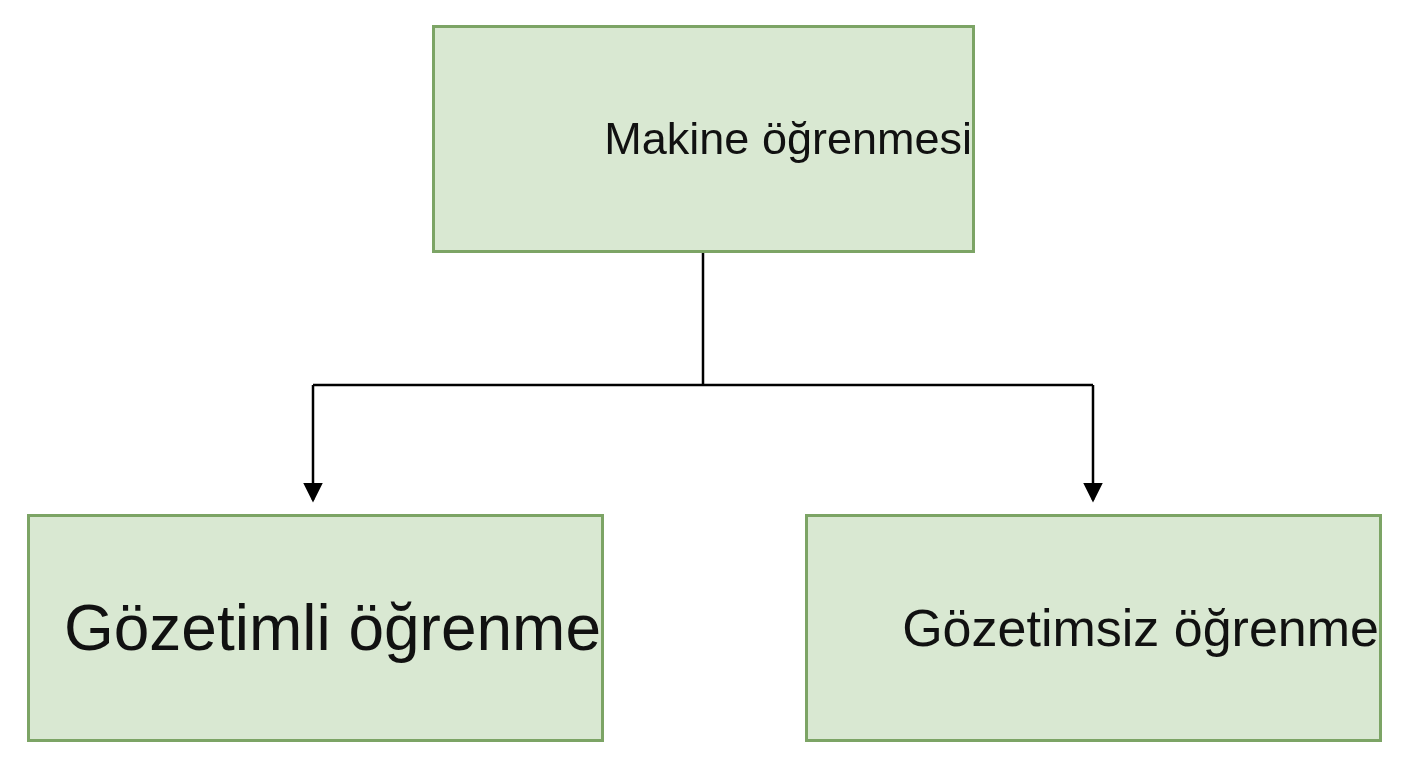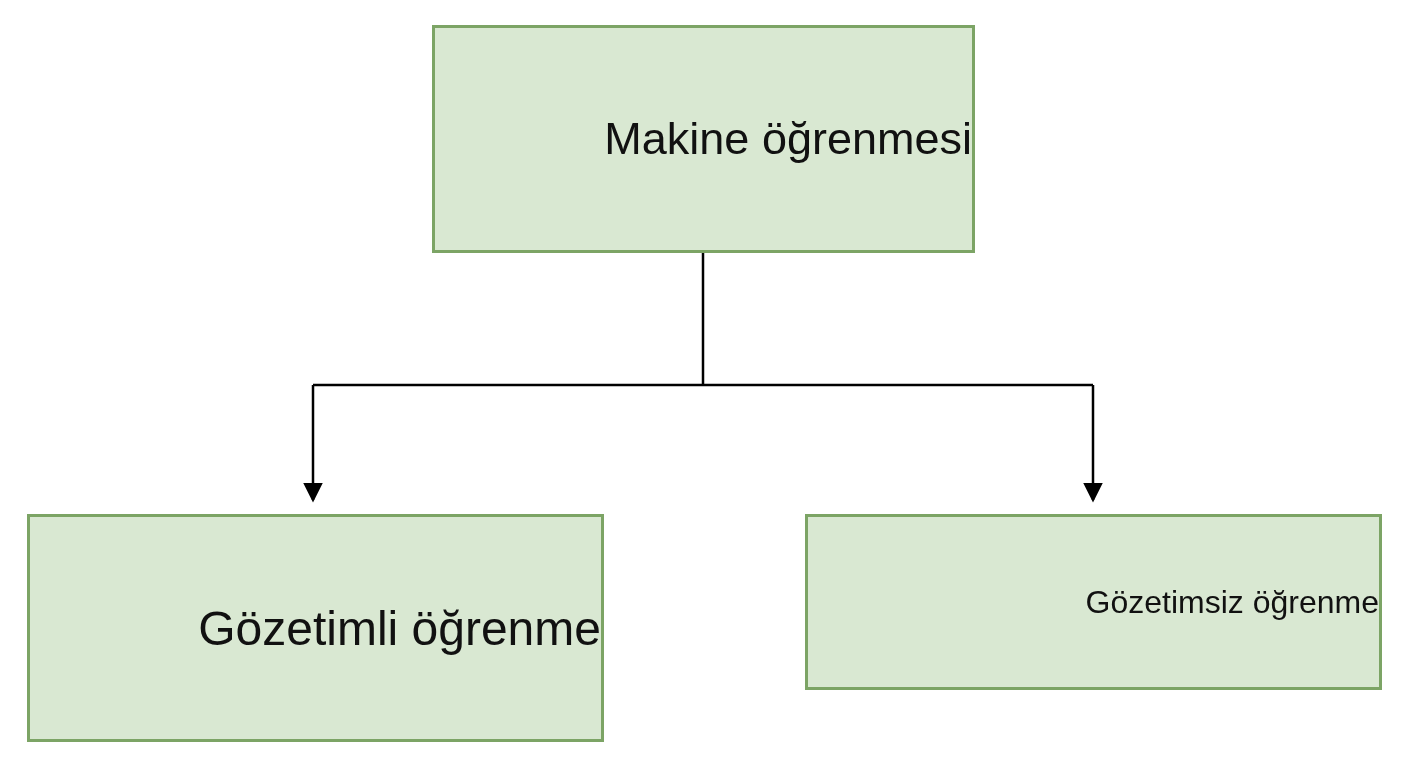--- a/index.html
+++ b/index.html
@@ -40,28 +40,28 @@
     top: 25px;
     width: 543px;
     height: 228px;
     font-size: 45px;
   }
   .node-child-left {
     left: 27px;
     top: 514px;
     width: 577px;
     height: 228px;
-    font-size: 48px;
+    font-size: 64px;
   }
   .node-child-right {
     left: 805px;
     top: 514px;
     width: 577px;
-    height: 176px;
-    font-size: 32px;
+    height: 228px;
+    font-size: 52px;
   }
   .connectors line {
     stroke: var(--connector, #000000);
     stroke-width: 2.5;
   }
 </style>
 </head>
 <body>
 
 <div class="canvas">

